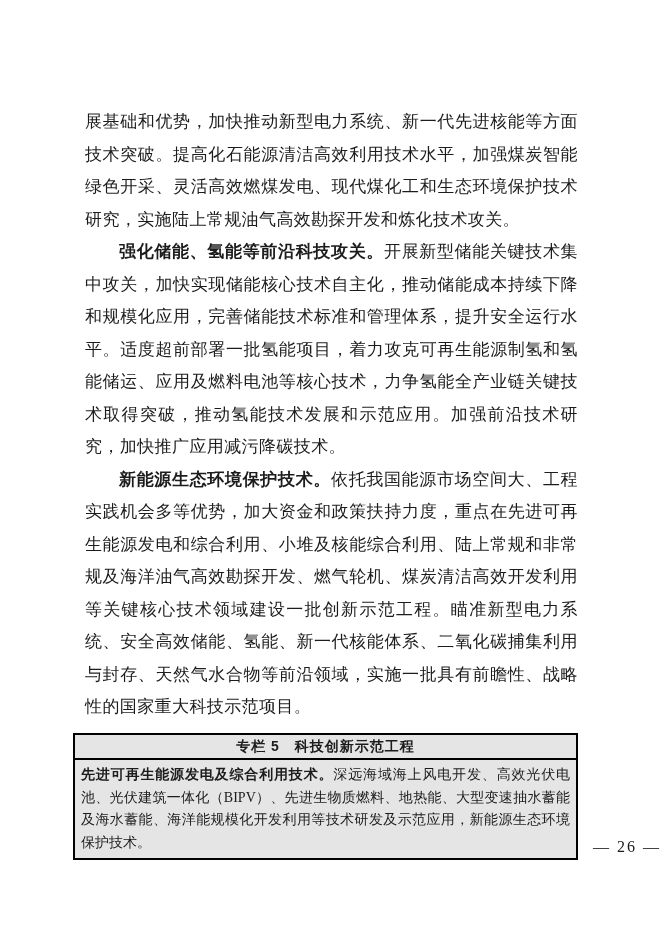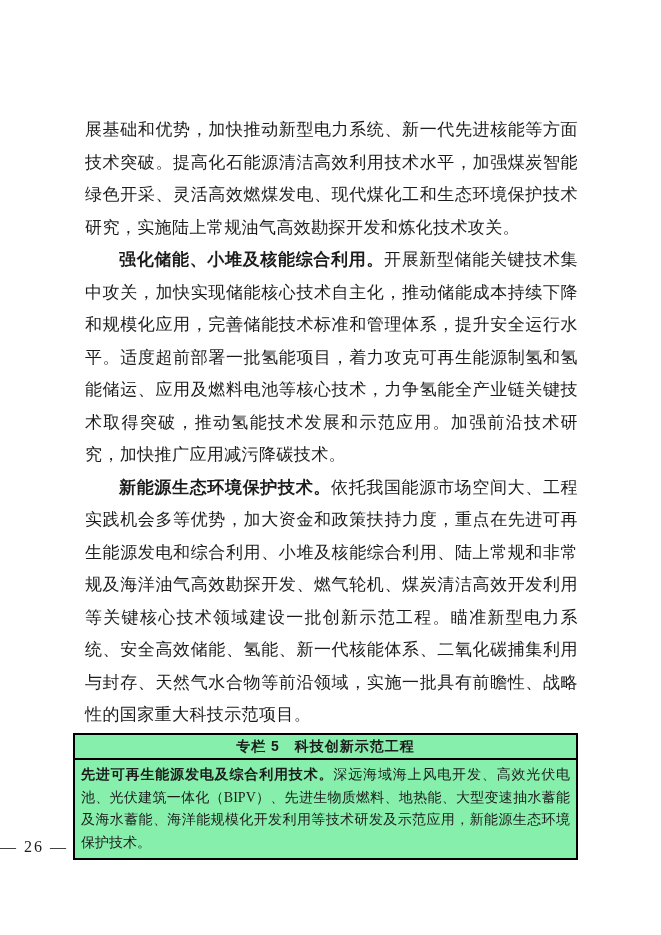--- a/index.html
+++ b/index.html
@@ -12,21 +12,21 @@
     width: 661px;
     height: 935px;
     background: #ffffff;
     font-family: "Liberation Serif", serif;
     color: #1c1c1c;
     overflow: hidden;
   }
   .content {
     position: absolute;
     left: 85px;
-    top: 114px;
+    top: 106px;
     width: 493px;
   }
   .para {
     margin: 0;
     font-size: 17px;
     line-height: 32.5px;
     text-align: justify;
     text-justify: inter-character;
     letter-spacing: 0.4px;
   }
@@ -35,21 +35,21 @@
     font-weight: bold;
     font-family: "Liberation Serif", serif;
   }
   .column-box {
     position: absolute;
     left: 73px;
     top: 733px;
     width: 505px;
     border: 2px solid #000000;
     box-sizing: border-box;
-    background: #86efac;
+    background: #e5e5e5;
   }
   .column-box .box-title {
     height: 23px;
     line-height: 23px;
     text-align: center;
     font-weight: bold;
     font-size: 14px;
     font-family: "Liberation Sans", sans-serif;
     border-bottom: 2px solid #000000;
     letter-spacing: 1px;
@@ -63,34 +63,34 @@
   }
   .column-box .box-lead {
     font-weight: bold;
     font-family: "Liberation Sans", sans-serif;
   }
   .page-number {
     position: absolute;
     left: 0;
     top: 838px;
     width: 100%;
-    text-align: left;
+    text-align: right;
     font-size: 16px;
     letter-spacing: 2px;
   }
 </style>
 </head>
 <body>
 
 <div class="page">
 
   <div class="content">
     <div id="paragraphs">
         <p class="para"><span>展基础和优势，加快推动新型电力系统、新一代先进核能等方面技术突破。提高化石能源清洁高效利用技术水平，加强煤炭智能绿色开采、灵活高效燃煤发电、现代煤化工和生态环境保护技术研究，实施陆上常规油气高效勘探开发和炼化技术攻关。</span></p>
-        <p class="para indent"><b class="lead">强化储能、小堆及核能综合利用。</b><span>开展新型储能关键技术集中攻关，加快实现储能核心技术自主化，推动储能成本持续下降和规模化应用，完善储能技术标准和管理体系，提升安全运行水平。适度超前部署一批氢能项目，着力攻克可再生能源制氢和氢能储运、应用及燃料电池等核心技术，力争氢能全产业链关键技术取得突破，推动氢能技术发展和示范应用。加强前沿技术研究，加快推广应用减污降碳技术。</span></p>
+        <p class="para indent"><b class="lead">强化储能、氢能等前沿科技攻关。</b><span>开展新型储能关键技术集中攻关，加快实现储能核心技术自主化，推动储能成本持续下降和规模化应用，完善储能技术标准和管理体系，提升安全运行水平。适度超前部署一批氢能项目，着力攻克可再生能源制氢和氢能储运、应用及燃料电池等核心技术，力争氢能全产业链关键技术取得突破，推动氢能技术发展和示范应用。加强前沿技术研究，加快推广应用减污降碳技术。</span></p>
         <p class="para indent"><b class="lead">新能源生态环境保护技术。</b><span>依托我国能源市场空间大、工程实践机会多等优势，加大资金和政策扶持力度，重点在先进可再生能源发电和综合利用、小堆及核能综合利用、陆上常规和非常规及海洋油气高效勘探开发、燃气轮机、煤炭清洁高效开发利用等关键核心技术领域建设一批创新示范工程。瞄准新型电力系统、安全高效储能、氢能、新一代核能体系、二氧化碳捕集利用与封存、天然气水合物等前沿领域，实施一批具有前瞻性、战略性的国家重大科技示范项目。</span></p>
       </div>
   </div>
 
   <div class="column-box">
     <div class="box-title">专栏 5　科技创新示范工程</div>
     <div class="box-body">
       <span class="box-lead">先进可再生能源发电及综合利用技术。</span><span>深远海域海上风电开发、高效光伏电池、光伏建筑一体化（BIPV）、先进生物质燃料、地热能、大型变速抽水蓄能及海水蓄能、海洋能规模化开发利用等技术研发及示范应用，新能源生态环境保护技术。</span>
     </div>
   </div>

